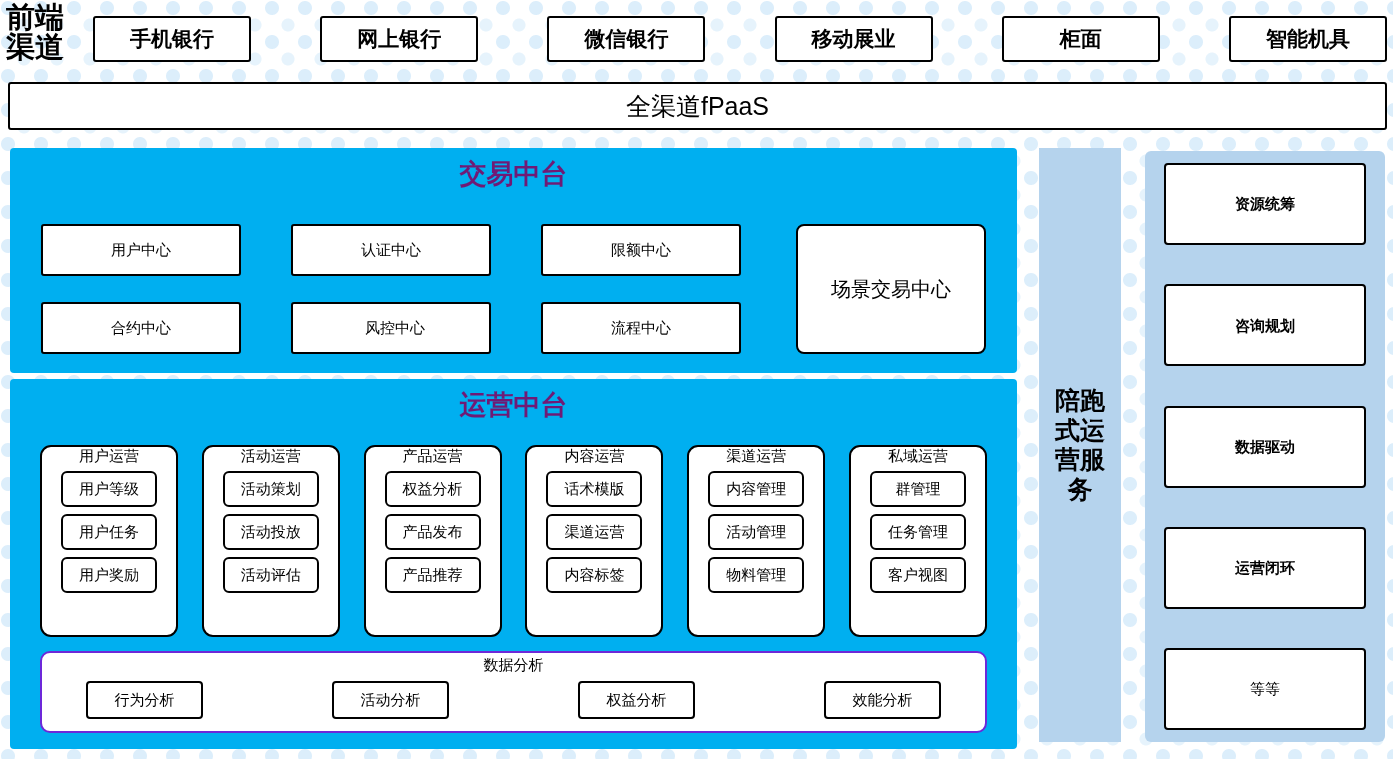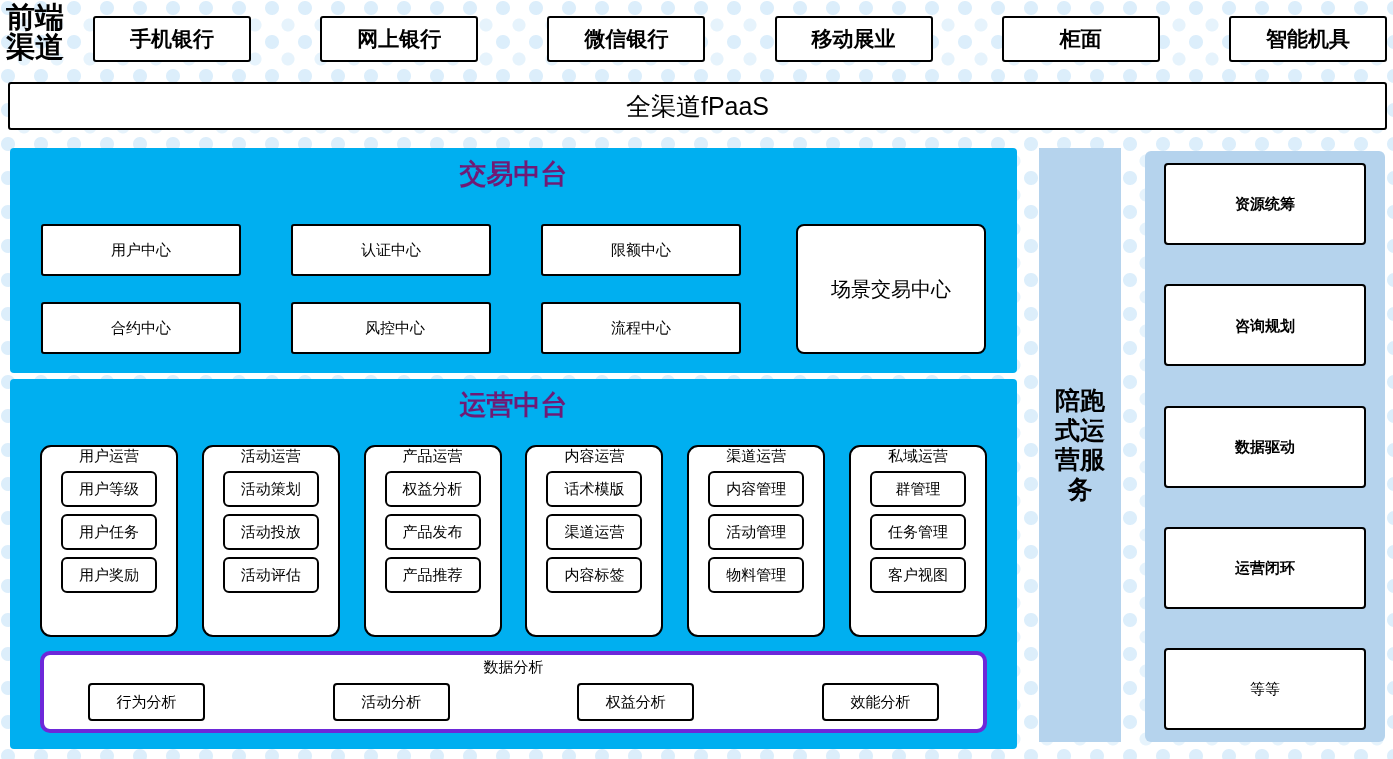--- a/index.html
+++ b/index.html
@@ -173,21 +173,21 @@
     text-align: right;
   }
 
   
   .data-strip {
     position: absolute;
     left: 30px;
     bottom: 16px;
     right: 30px;
     height: 82px;
-    border: 4px solid #6d28d9;
+    border: 2px solid #6d28d9;
     border-radius: 10px;
     background: #ffffff;
     box-sizing: border-box;
   }
   .data-strip-title {
     text-align: center;
     font-size: 15px;
     margin-top: 3px;
   }
   .data-items {

